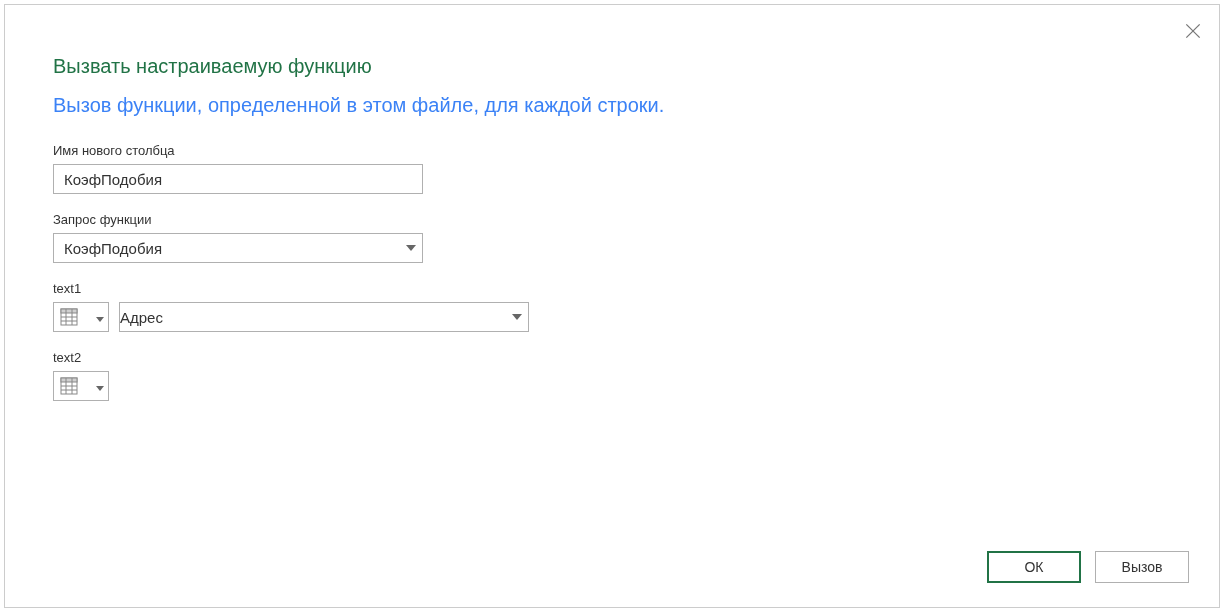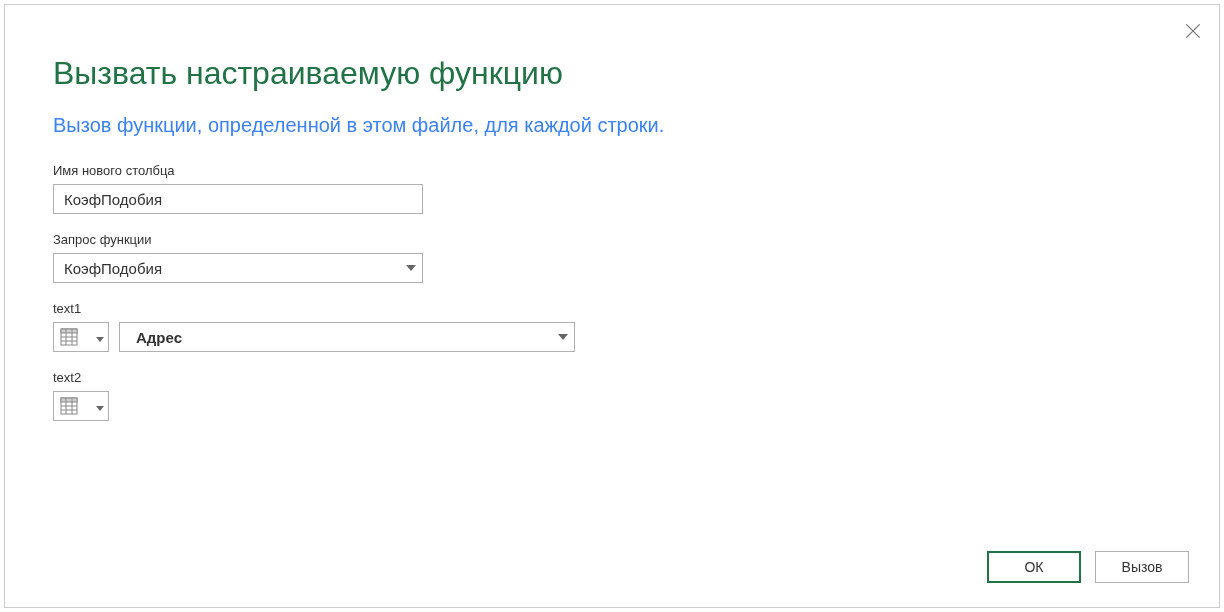--- a/index.html
+++ b/index.html
@@ -36,24 +36,24 @@
       justify-content: center;
     }
     .close-btn svg {
       width: 20px;
       height: 20px;
     }
     .content {
       padding: 50px 48px 0 48px;
     }
     .title {
-      font-size: 32px;
+      font-size: 20px;
       font-weight: 400;
       color: #217346;
-      margin-bottom: 22px;
+      margin-bottom: 16px;
     }
     .subtitle {
       font-size: 20px;
       color: #3b82f6;
       margin-bottom: 26px;
     }
     .field-group {
       margin-bottom: 18px;
     }
     .label {
@@ -111,29 +111,28 @@
       display: flex;
       align-items: center;
       justify-content: center;
       width: 20px;
       height: 20px;
     }
     .type-picker-arrow {
       margin-left: auto;
     }
     .param-combo {
-      width: 456px;
-      height: 30px;
-      border: 1px solid #b0b0b0;
-      display: flex;
-      align-items: center;
-      padding: 0 6px 0 16px;
-      cursor: pointer;
-      background: #ffffff;
-      font-weight: bold;
+      width: 410px;
+      height: 30px;
+      border: 1px solid #b0b0b0;
+      display: flex;
+      align-items: center;
+      padding: 0 6px 0 0;
+      cursor: pointer;
+      background: #ffffff;
     }
     .footer {
       position: absolute;
       bottom: 24px;
       right: 30px;
       display: flex;
       gap: 14px;
     }
     .btn {
       min-width: 94px;

